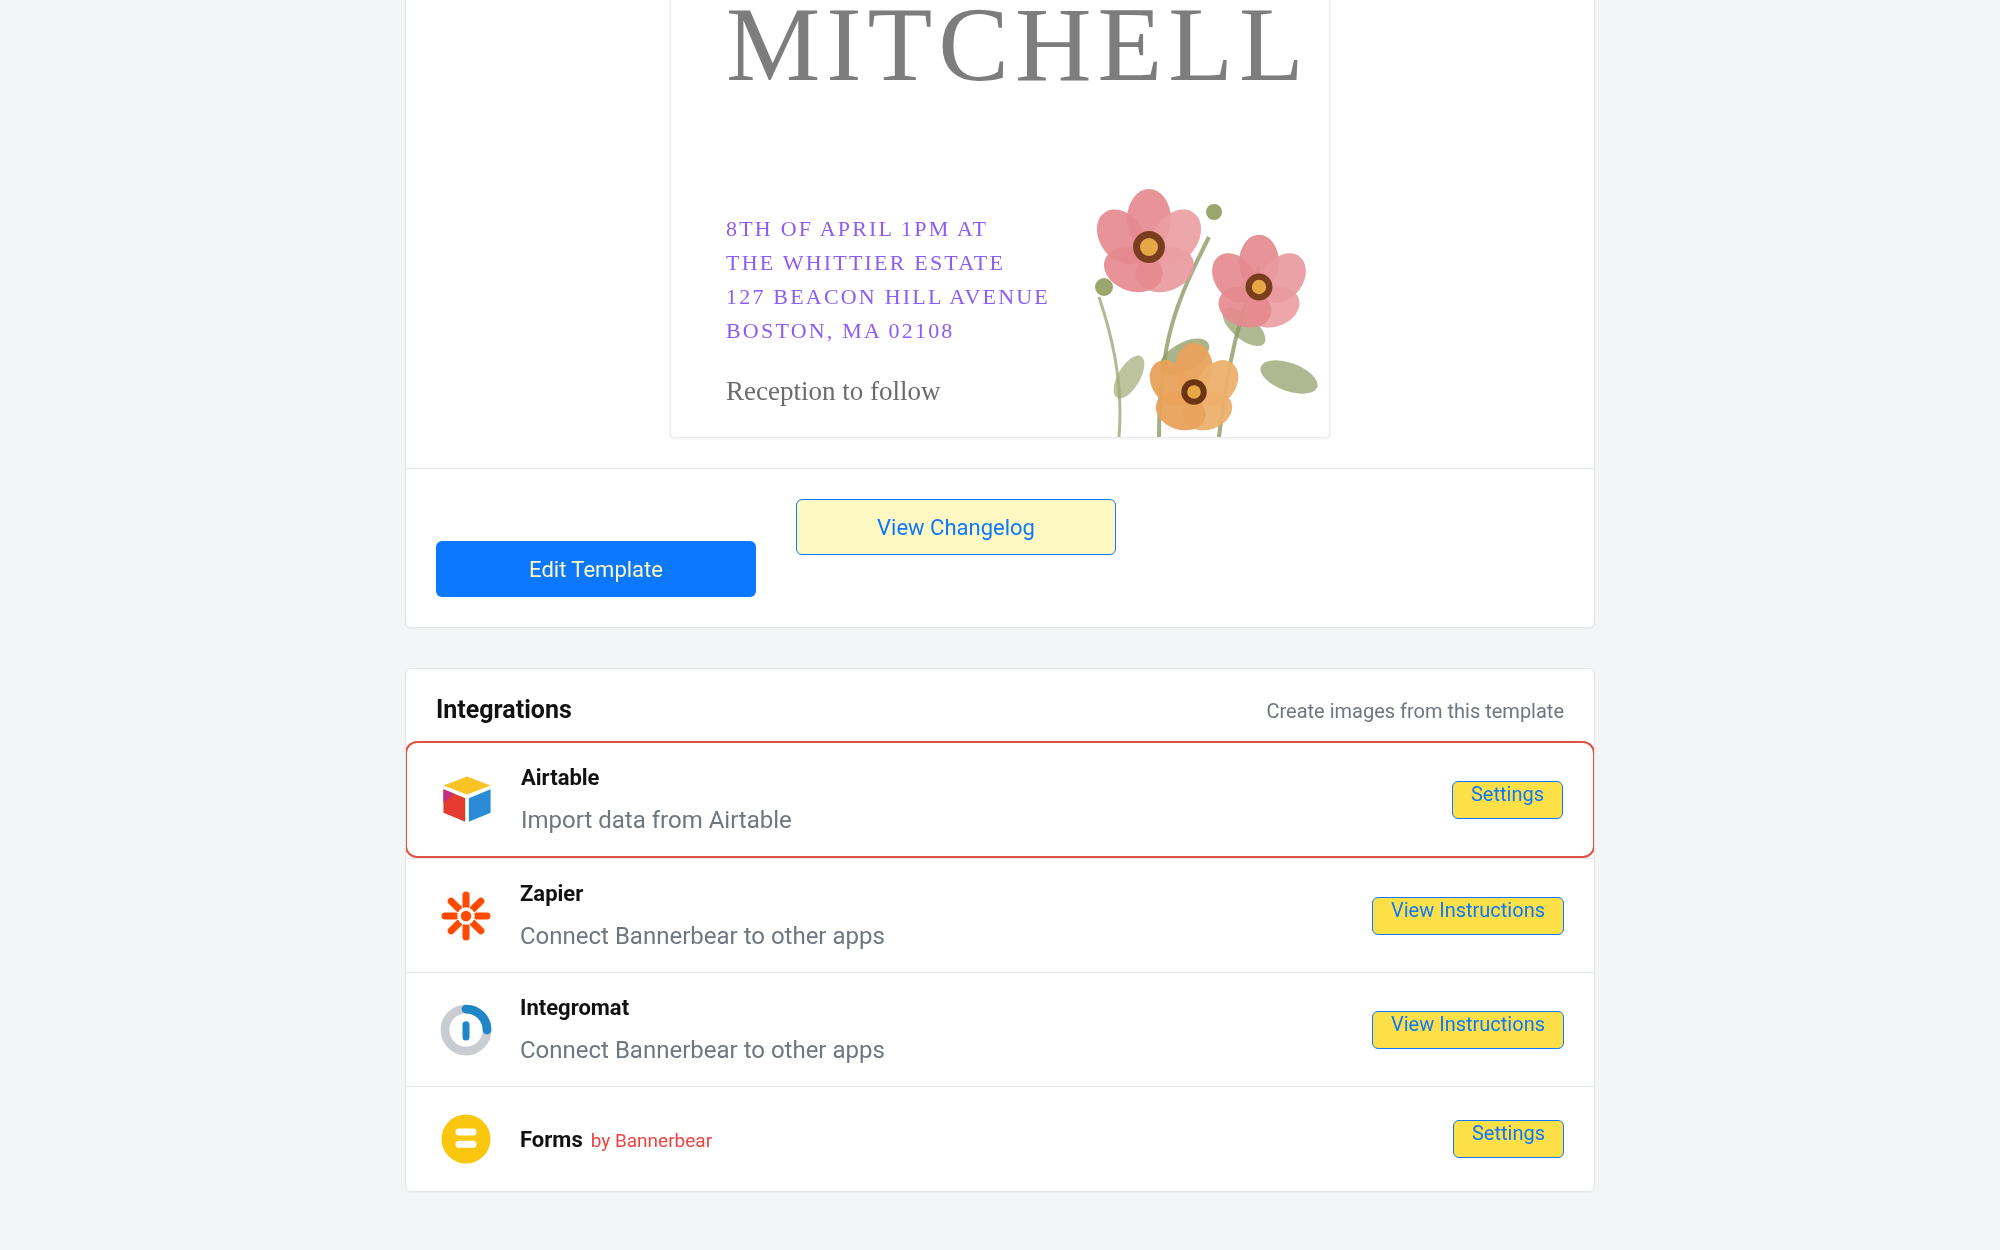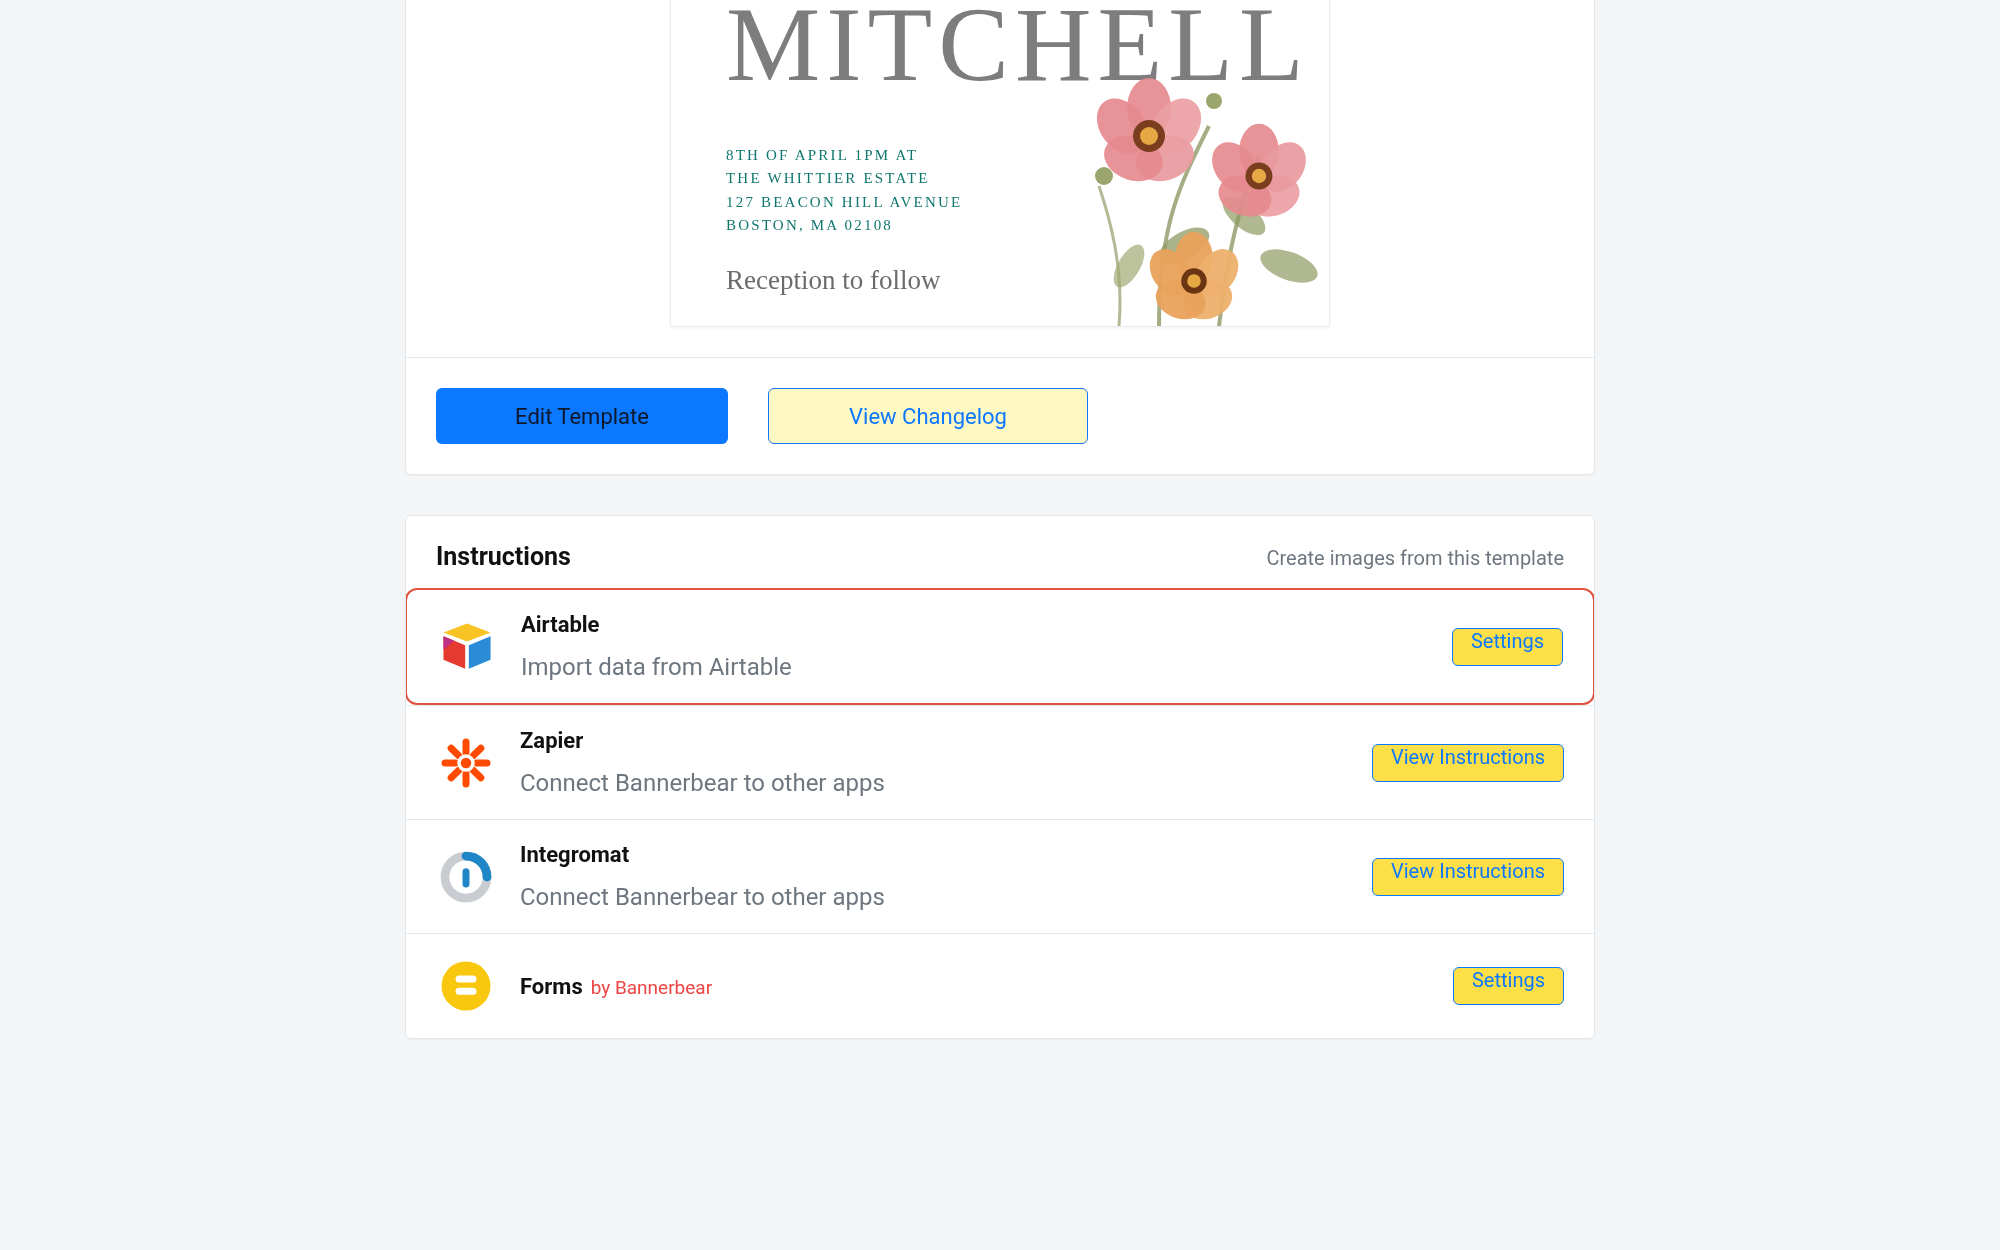--- a/index.html
+++ b/index.html
@@ -59,24 +59,24 @@
     font-size: 106px;
     letter-spacing: 6px;
     color: #7d7d7d;
     text-align: center;
     font-weight: 400;
     line-height: 1;
     white-space: nowrap;
     margin-top: 200px;
   }
   .card-details {
-    margin-top: 46px;
+    margin-top: 114px;
     font-family: "Didot", "Bodoni MT", "Bodoni 72", "Times New Roman", serif;
-    color: #0f766e;
-    font-size: 15px;
+    color: #8b5cf6;
+    font-size: 22px;
     letter-spacing: 2.2px;
     line-height: 1.55;
     text-transform: uppercase;
   }
   .card-details div { white-space: nowrap; }
   .card-reception {
     margin-top: 28px;
     font-family: "Snell Roundhand", "Brush Script MT", cursive;
     font-size: 27px;
     color: #6b6b6b;
@@ -104,22 +104,23 @@
     padding: 0 28px;
     border-radius: 6px;
     font-size: 22px;
     font-weight: 400;
     cursor: pointer;
     user-select: none;
     border: 1px solid transparent;
   }
   .btn-primary {
     background: var(--blue);
-    color: #0f172a;
-    width: 292px;
+    color: #fef9c3;
+    width: 320px;
+    margin-top: 42px;
   }
   .btn-outline {
     background: #fef9c3;
     color: var(--blue);
     border-color: var(--blue);
     width: 320px;
   }
   .btn-small {
     height: 38px;
     font-size: 20px;
@@ -258,21 +259,21 @@
 
     <div class="actions">
       <div class="btn btn-primary">Edit Template</div>
       <div class="btn btn-outline">View Changelog</div>
     </div>
   </div>
 
   <div class="panel integrations-panel">
 
     <div class="integrations-head">
-      <div class="integrations-title">Instructions</div>
+      <div class="integrations-title">Integrations</div>
       <div class="integrations-sub">Create images from this template</div>
     </div>
 
     <div class="integration-row highlight">
       <div class="icon-box">
         <svg viewBox="0 0 64 64" width="58" height="58">
           <polygon points="32,6 58,16 32,26 6,16" fill="#f7c325"></polygon>
           <polygon points="6,20 30,30 30,56 6,46" fill="#e43a2f"></polygon>
           <polygon points="34,30 58,20 58,46 34,56" fill="#2a8cd6"></polygon>
           <polygon points="6,20 18,25 6,35" fill="#bf2f83"></polygon>

